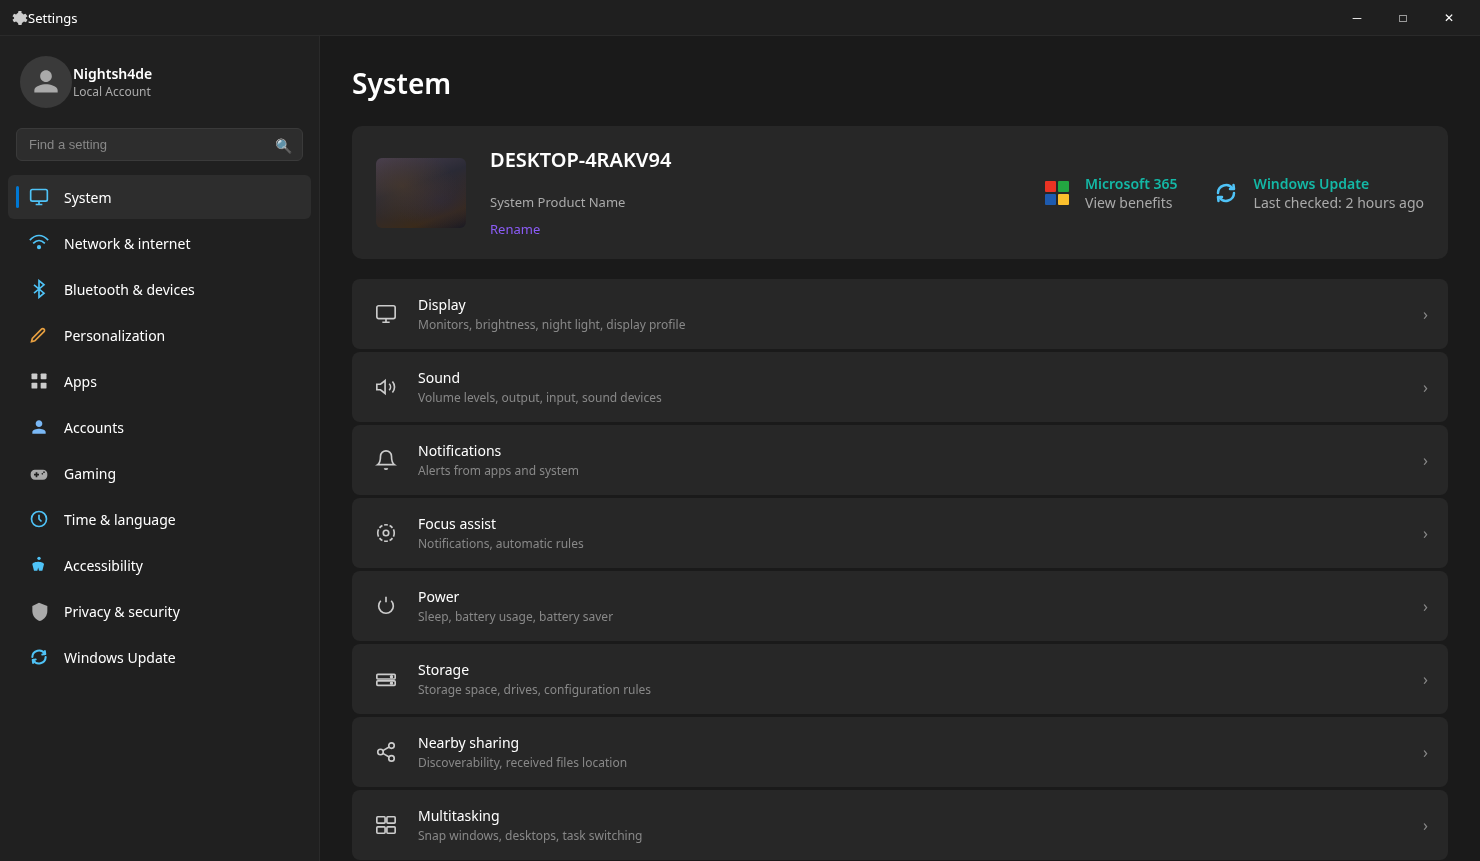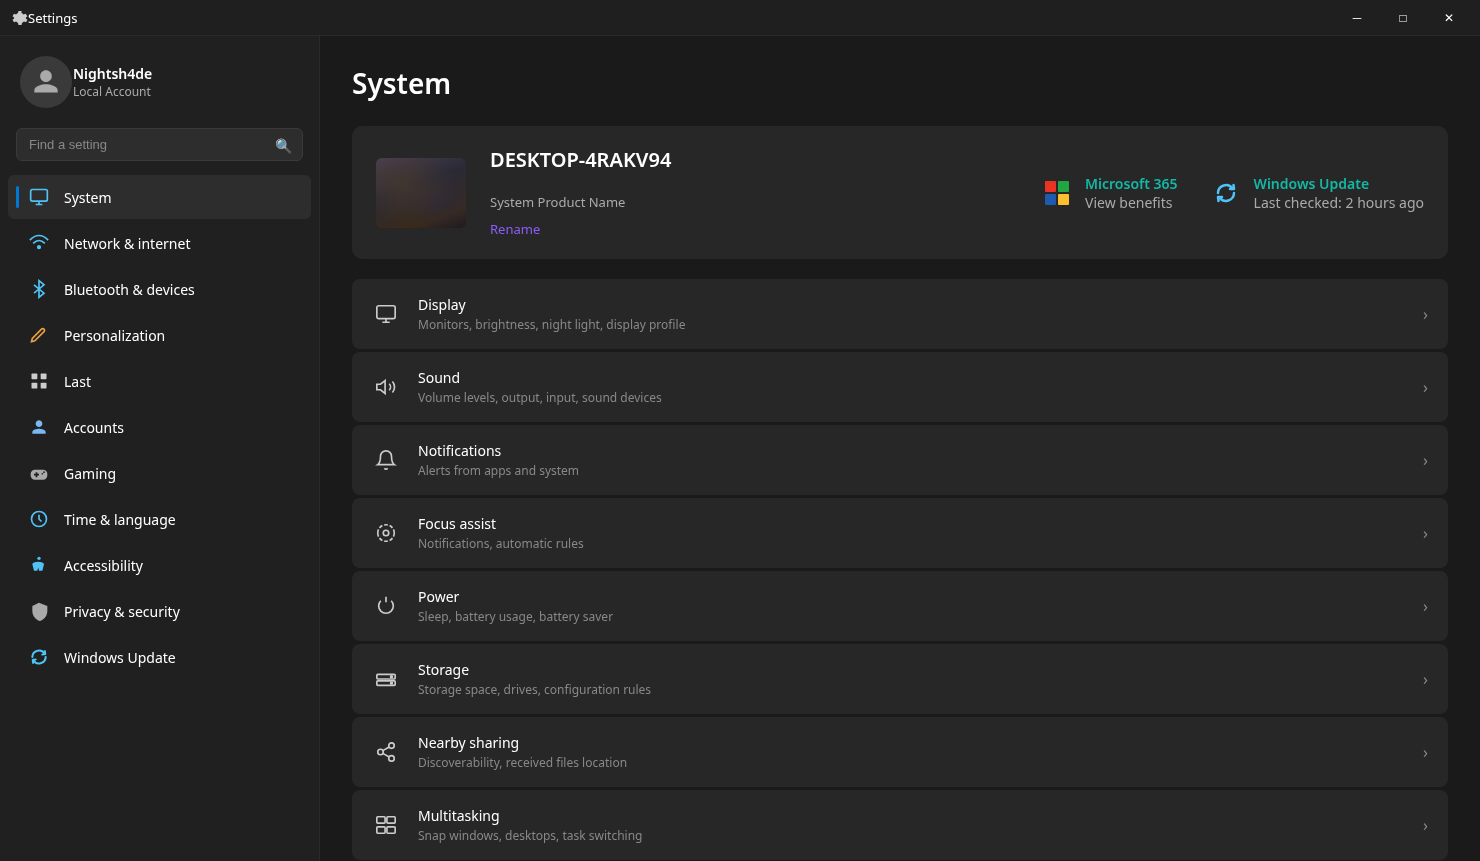--- a/index.html
+++ b/index.html
@@ -369,21 +369,21 @@
 
       <div class="nav-item">
         <div class="nav-item-icon">
           <svg width="20" height="20" viewBox="0 0 24 24" fill="#cccccc">
             <rect x="3" y="3" width="7" height="7" rx="1"></rect>
             <rect x="14" y="3" width="7" height="7" rx="1"></rect>
             <rect x="3" y="14" width="7" height="7" rx="1"></rect>
             <rect x="14" y="14" width="7" height="7" rx="1"></rect>
           </svg>
         </div>
-        <span class="nav-item-label">Last</span>
+        <span class="nav-item-label">Apps</span>
       </div>
 
       <div class="nav-item">
         <div class="nav-item-icon">
           <svg width="20" height="20" viewBox="0 0 24 24" fill="#7ab8f5">
             <path d="M12 12c2.2 0 4-1.8 4-4s-1.8-4-4-4-4 1.8-4 4 1.8 4 4 4zm0 2c-2.7 0-8 1.3-8 4v2h16v-2c0-2.7-5.3-4-8-4z"></path>
           </svg>
         </div>
         <span class="nav-item-label">Accounts</span>
       </div>

